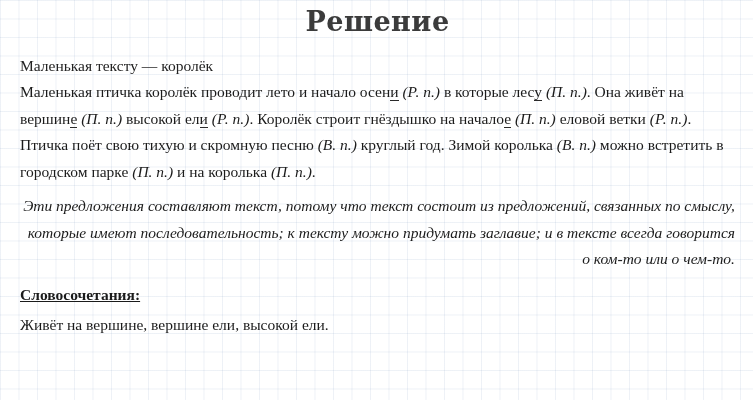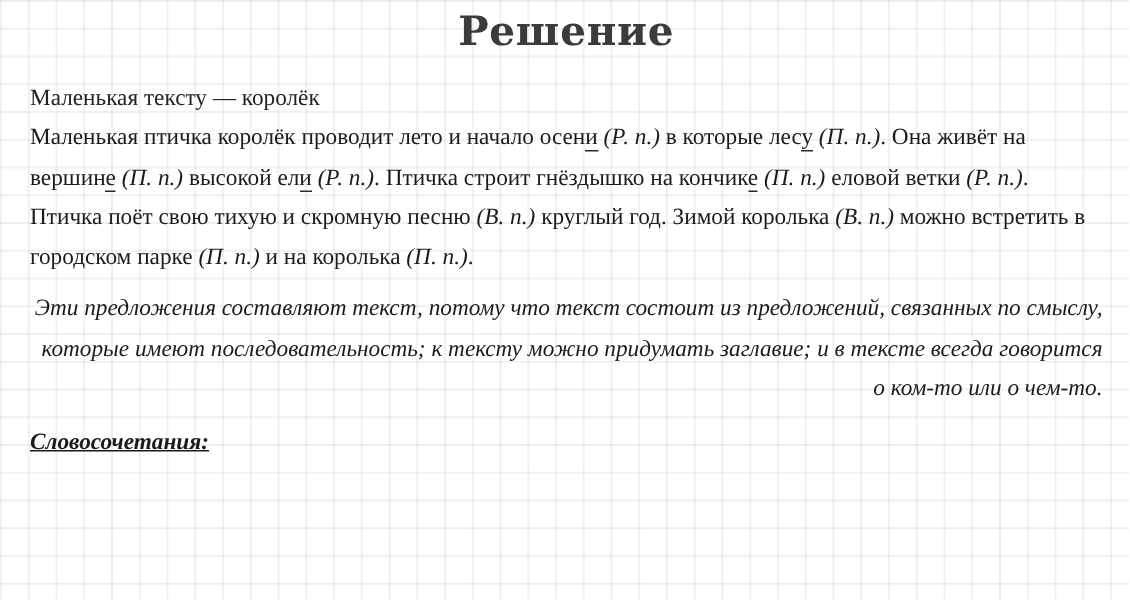--- a/index.html
+++ b/index.html
@@ -69,21 +69,20 @@
     font-size: 15.5px;
     line-height: 26.5px;
   }
   .italic-block {
     margin-top: 8px;
     text-align: right;
   }
   .subhead {
     margin-top: 9px;
     font-weight: bold;
-    font-style: italic;
     font-size: 15.5px;
     line-height: 26px;
     text-decoration: underline;
   }
   .tail {
     margin-top: 4px;
     font-size: 15.5px;
     line-height: 26px;
   }
 </style>
@@ -97,25 +96,26 @@
   <div class="title">Решение</div>
 
   <div class="line">Маленькая тексту — королёк</div>
 
   <div class="body-block">
     <p>
       <span>Маленькая птичка королёк проводит лето и начало осен</span><span class="u">и</span>
       <em class="case">(Р. п.)</em><span> в которые лес</span><span class="u">у</span>
       <em class="case">(П. п.)</em><span>. Она живёт на вершин</span><span class="u">е</span>
       <em class="case">(П. п.)</em><span> высокой ел</span><span class="u">и</span>
-      <em class="case">(Р. п.)</em><span>. Птичка строит гнёздышко на кончик</span><span class="u">е</span>
+      <em class="case">(Р. п.)</em><span>. Королёк строит гнёздышко на начало</span><span class="u">е</span>
       <em class="case">(П. п.)</em><span> еловой ветки </span><em class="case">(Р. п.)</em><span>. Птичка поёт свою тихую и скромную песню </span><em class="case">(В. п.)</em><span> круглый год. Зимой королька </span><em class="case">(В. п.)</em><span> можно встретить в городском парке </span><em class="case">(П. п.)</em><span> и на королька </span><em class="case">(П. п.)</em><span>.</span>
     </p>
   </div>
 
   <div class="italic-block">
     <p>Эти предложения составляют текст, потому что текст состоит из предложений, связанных по смыслу, которые имеют последовательность; к тексту можно придумать заглавие; и в тексте всегда говорится о ком-то или о чем-то.</p>
   </div>
 
   <div class="subhead">Словосочетания:</div>
 
+  <div class="tail">Живёт на вершине, вершине ели, высокой ели.</div>
 
 </div>
 
 </body></html>

